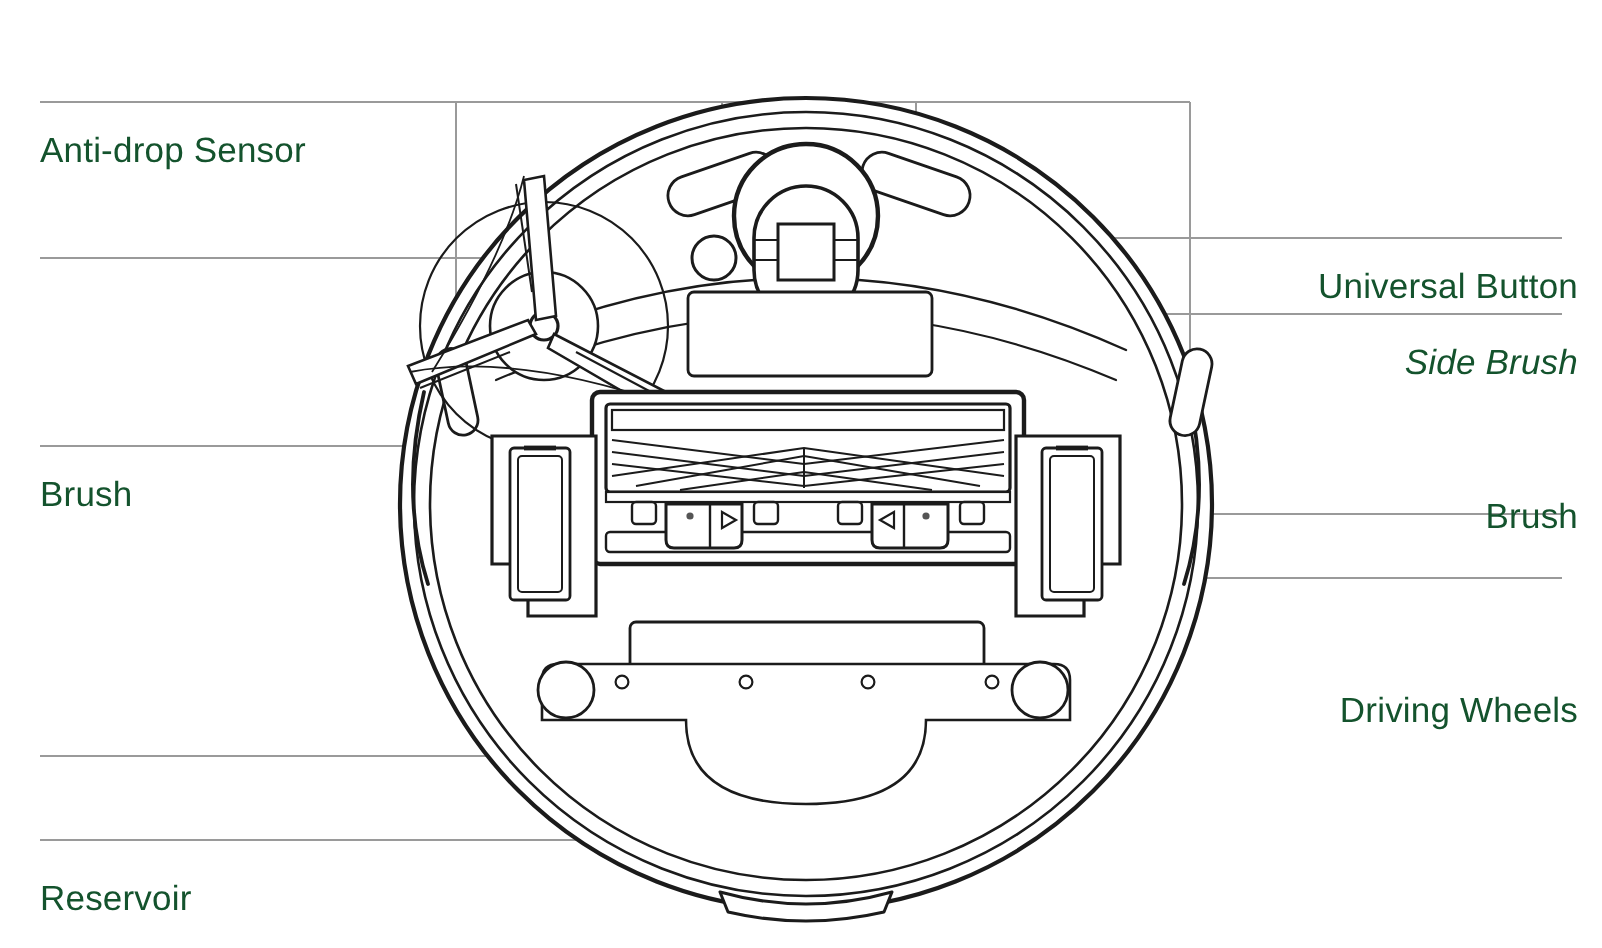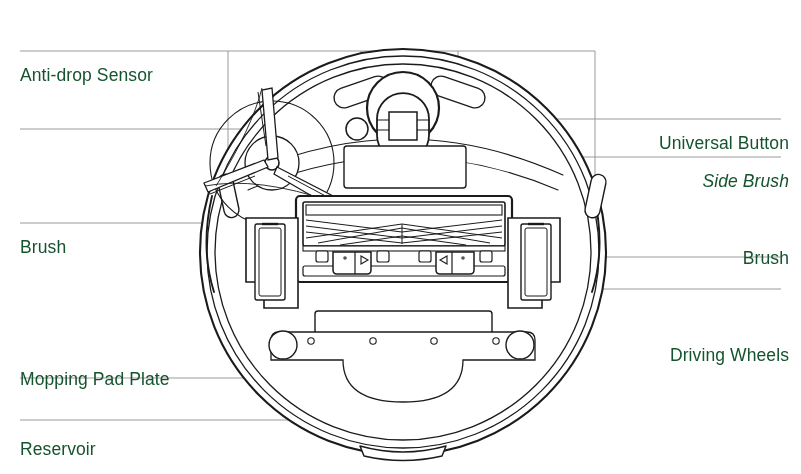--- a/index.html
+++ b/index.html
@@ -201,21 +201,20 @@
   <div class="lbl left" style="left:20px;top:18px;">
     <div>Anti-drop Sensor</div>
   </div>
 
 
   <div class="lbl left" style="left:20px;top:190px;">
     <div>Brush</div>
   </div>
 
   <div class="lbl left" style="left:20px;top:322px;">
-    <div>Mopping Pad Plate</div>
   </div>
 
   <div class="lbl left" style="left:20px;top:392px;">
     <div>Reservoir</div>
   </div>
 
   <div class="lbl right" style="right:12px;top:86px;">
     <div>Universal Button</div>
   </div>
 

